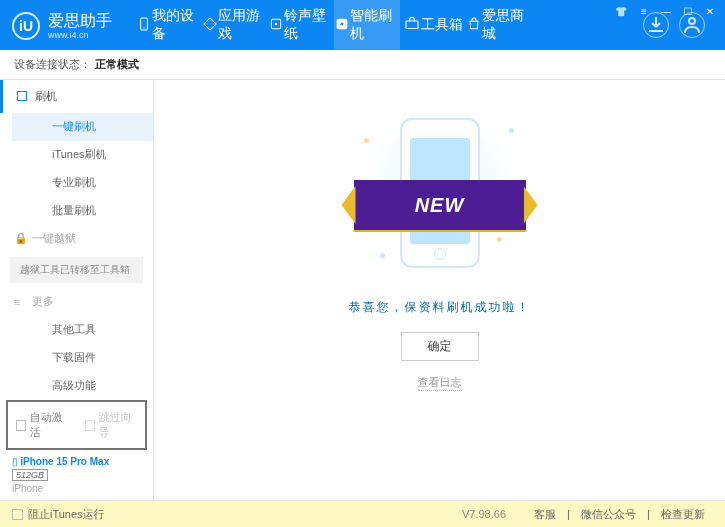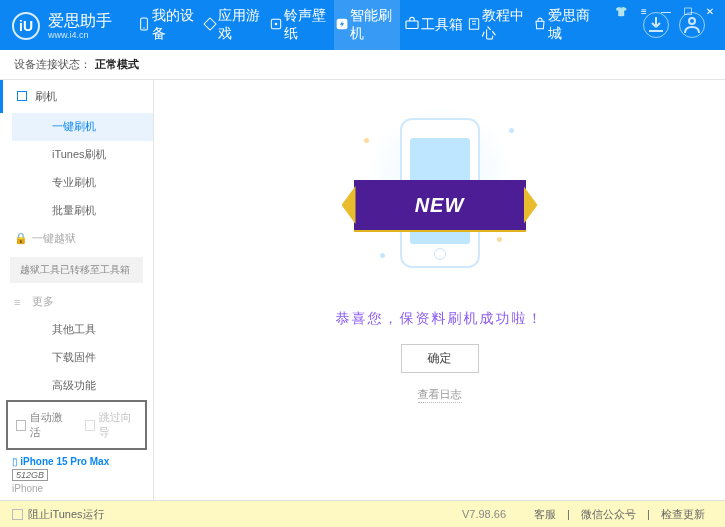--- a/index.html
+++ b/index.html
@@ -45,21 +45,21 @@
 .phone { position: absolute; left: 40px; top: 10px; width: 80px; height: 150px; background: #fff; border: 2px solid #d0e8fb; border-radius: 12px; }
 .phone::before { content: ""; position: absolute; left: 8px; right: 8px; top: 18px; bottom: 22px; background: #bfe6ff; border-radius: 3px; }
 .phone::after { content: ""; position: absolute; bottom: 6px; left: 50%; transform: translateX(-50%); width: 10px; height: 10px; border: 1.5px solid #cde4f5; border-radius: 50%; }
 .ribbon { position: absolute; top: 72px; left: -6px; right: -6px; height: 50px; background: #4c1d95; display: flex; align-items: center; justify-content: center; font-weight: 900; font-style: italic; color: #fff; font-size: 20px; letter-spacing: 1px; box-shadow: 0 2px 0 #e0b21f; }
 .ribbon::before, .ribbon::after { content: ""; position: absolute; width: 14px; height: 38px; background: #e8bc2c; }
 .ribbon::before { left: -12px; clip-path: polygon(100% 0, 100% 100%, 0 50%); }
 .ribbon::after { right: -12px; clip-path: polygon(0 0, 0 100%, 100% 50%); }
 .bg-circle { position: absolute; left: 10px; top: 0; width: 140px; height: 140px; border-radius: 50%; background: radial-gradient(circle at center, #eaf6ff 0%, #fff 75%); z-index: -1; }
 .dots { position: absolute; width: 5px; height: 5px; border-radius: 50%; background: #ffb53f; opacity: .5; }
 
-.msg { font-size: 14px; color: #8b5cf6; margin-top: 12px; letter-spacing: 2px; }
+.msg { font-size: 12px; color: #0369a1; margin-top: 1px; letter-spacing: 2px; }
 .btn-ok { margin-top: 16px; border: 1px solid #ccc; background: #fff; padding: 5px 26px; font-size: 12px; color: #444; cursor: pointer; }
 .log-link { margin-top: 14px; font-size: 11px; color: #999; cursor: pointer; border-bottom: 1px dotted #bbb; }
 
 .footer { position: absolute; bottom: 0; left: 0; right: 0; height: 27px; border-top: 1px solid #e0e0e0; background: #fef9c3; display: flex; align-items: center; font-size: 11px; color: #666; padding: 0 12px; }
 .footer .chk { margin-right: 5px; }
 .footer .ver { margin-left: auto; margin-right: 20px; color: #888; }
 .footer .flink { margin: 0 8px; cursor: pointer; }
 
 svg { width: 100%; height: 100%; }
 </style>
@@ -118,29 +118,20 @@
         <span>智能刷机</span>
       </div>
       <div class="nav-item">
         <div class="nav-icon">
           <svg viewBox="0 0 24 24" fill="none" stroke="#fff" stroke-width="1.5">
             <rect x="4" y="8" width="16" height="10" rx="1"></rect>
             <path d="M9 8V6a3 3 0 016 0v2"></path>
           </svg>
         </div>
         <span>工具箱</span>
-      </div>
-      <div class="nav-item">
-        <div class="nav-icon">
-          <svg viewBox="0 0 24 24" fill="none" stroke="#fff" stroke-width="1.5">
-            <rect x="5" y="4" width="14" height="16" rx="1"></rect>
-            <path d="M9 8h6M9 12h6"></path>
-          </svg>
-        </div>
-        <span>教程中心</span>
       </div>
       <div class="nav-item">
         <div class="nav-icon">
           <svg viewBox="0 0 24 24" fill="none" stroke="#fff" stroke-width="1.5">
             <path d="M6 8h12l-1 11H7z M9 8V6a3 3 0 016 0v2"></path>
           </svg>
         </div>
         <span>爱思商城</span>
       </div>
     </div>

